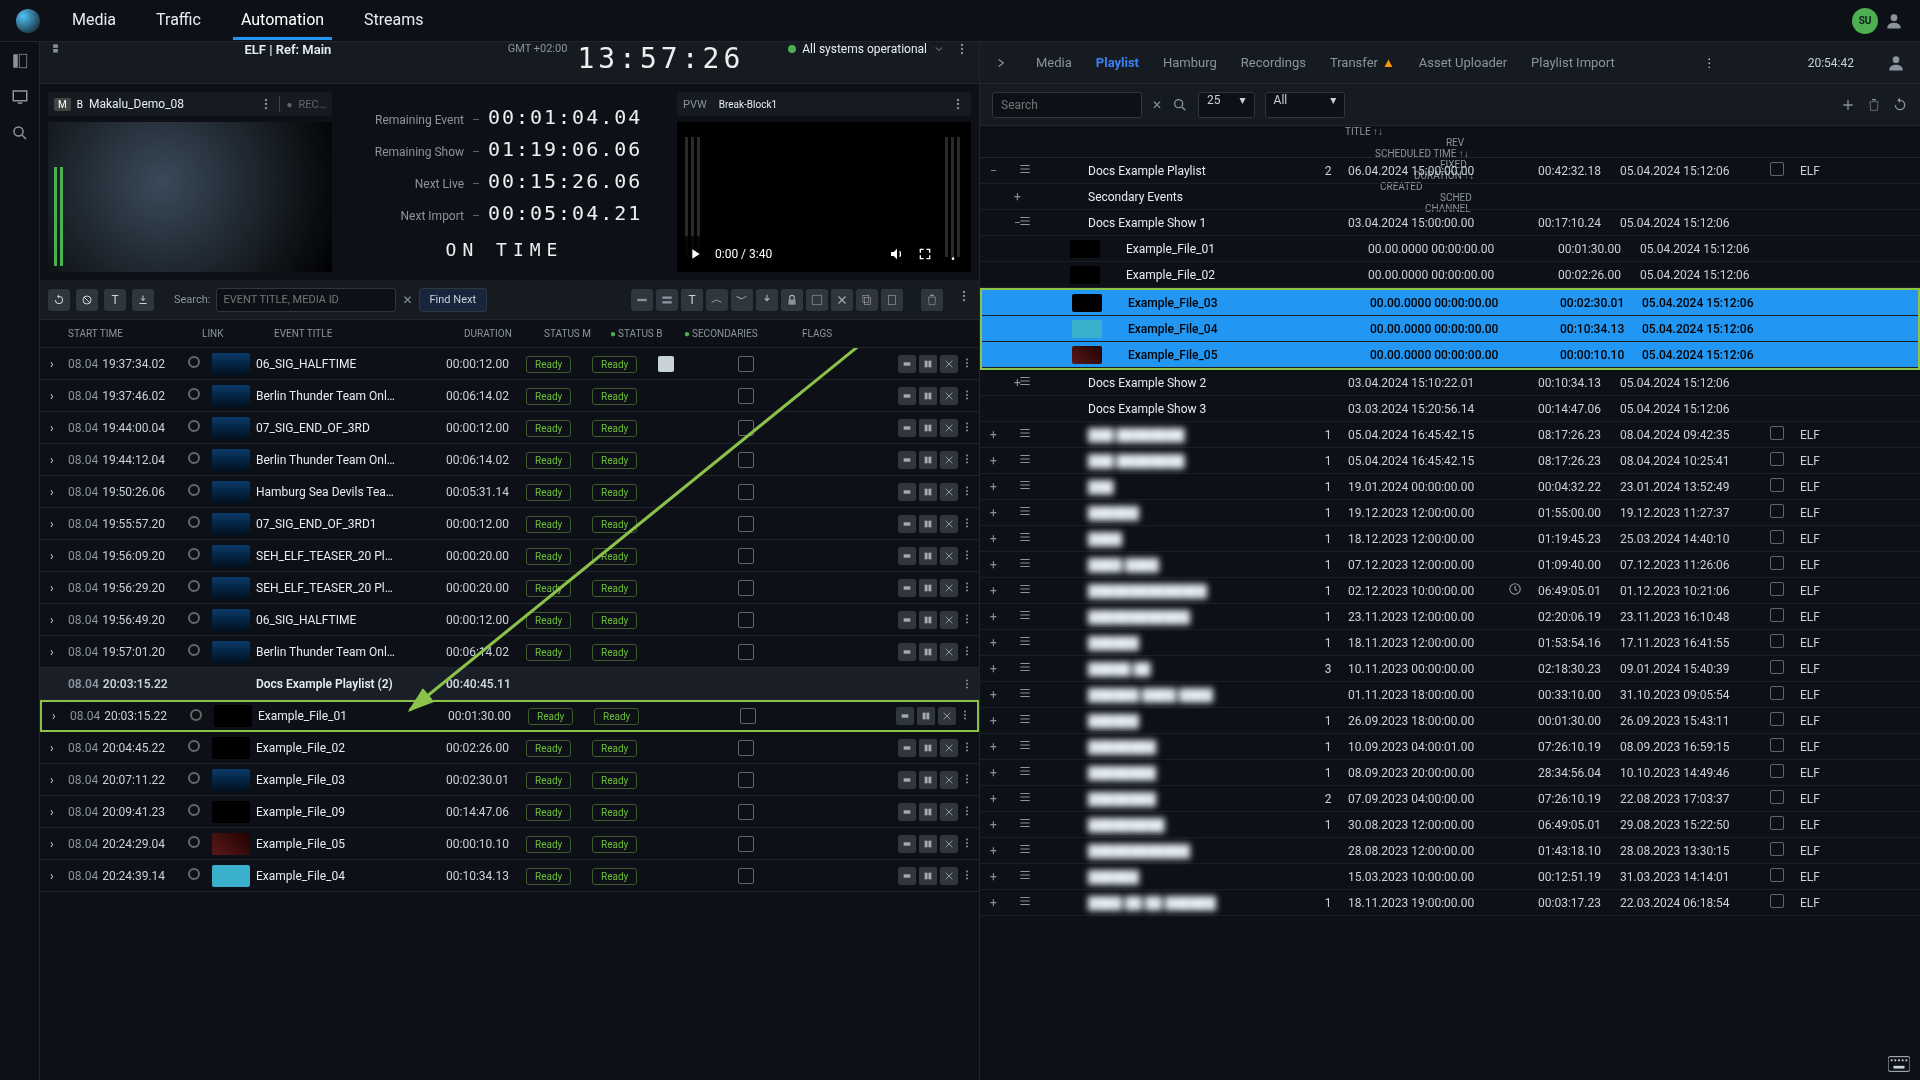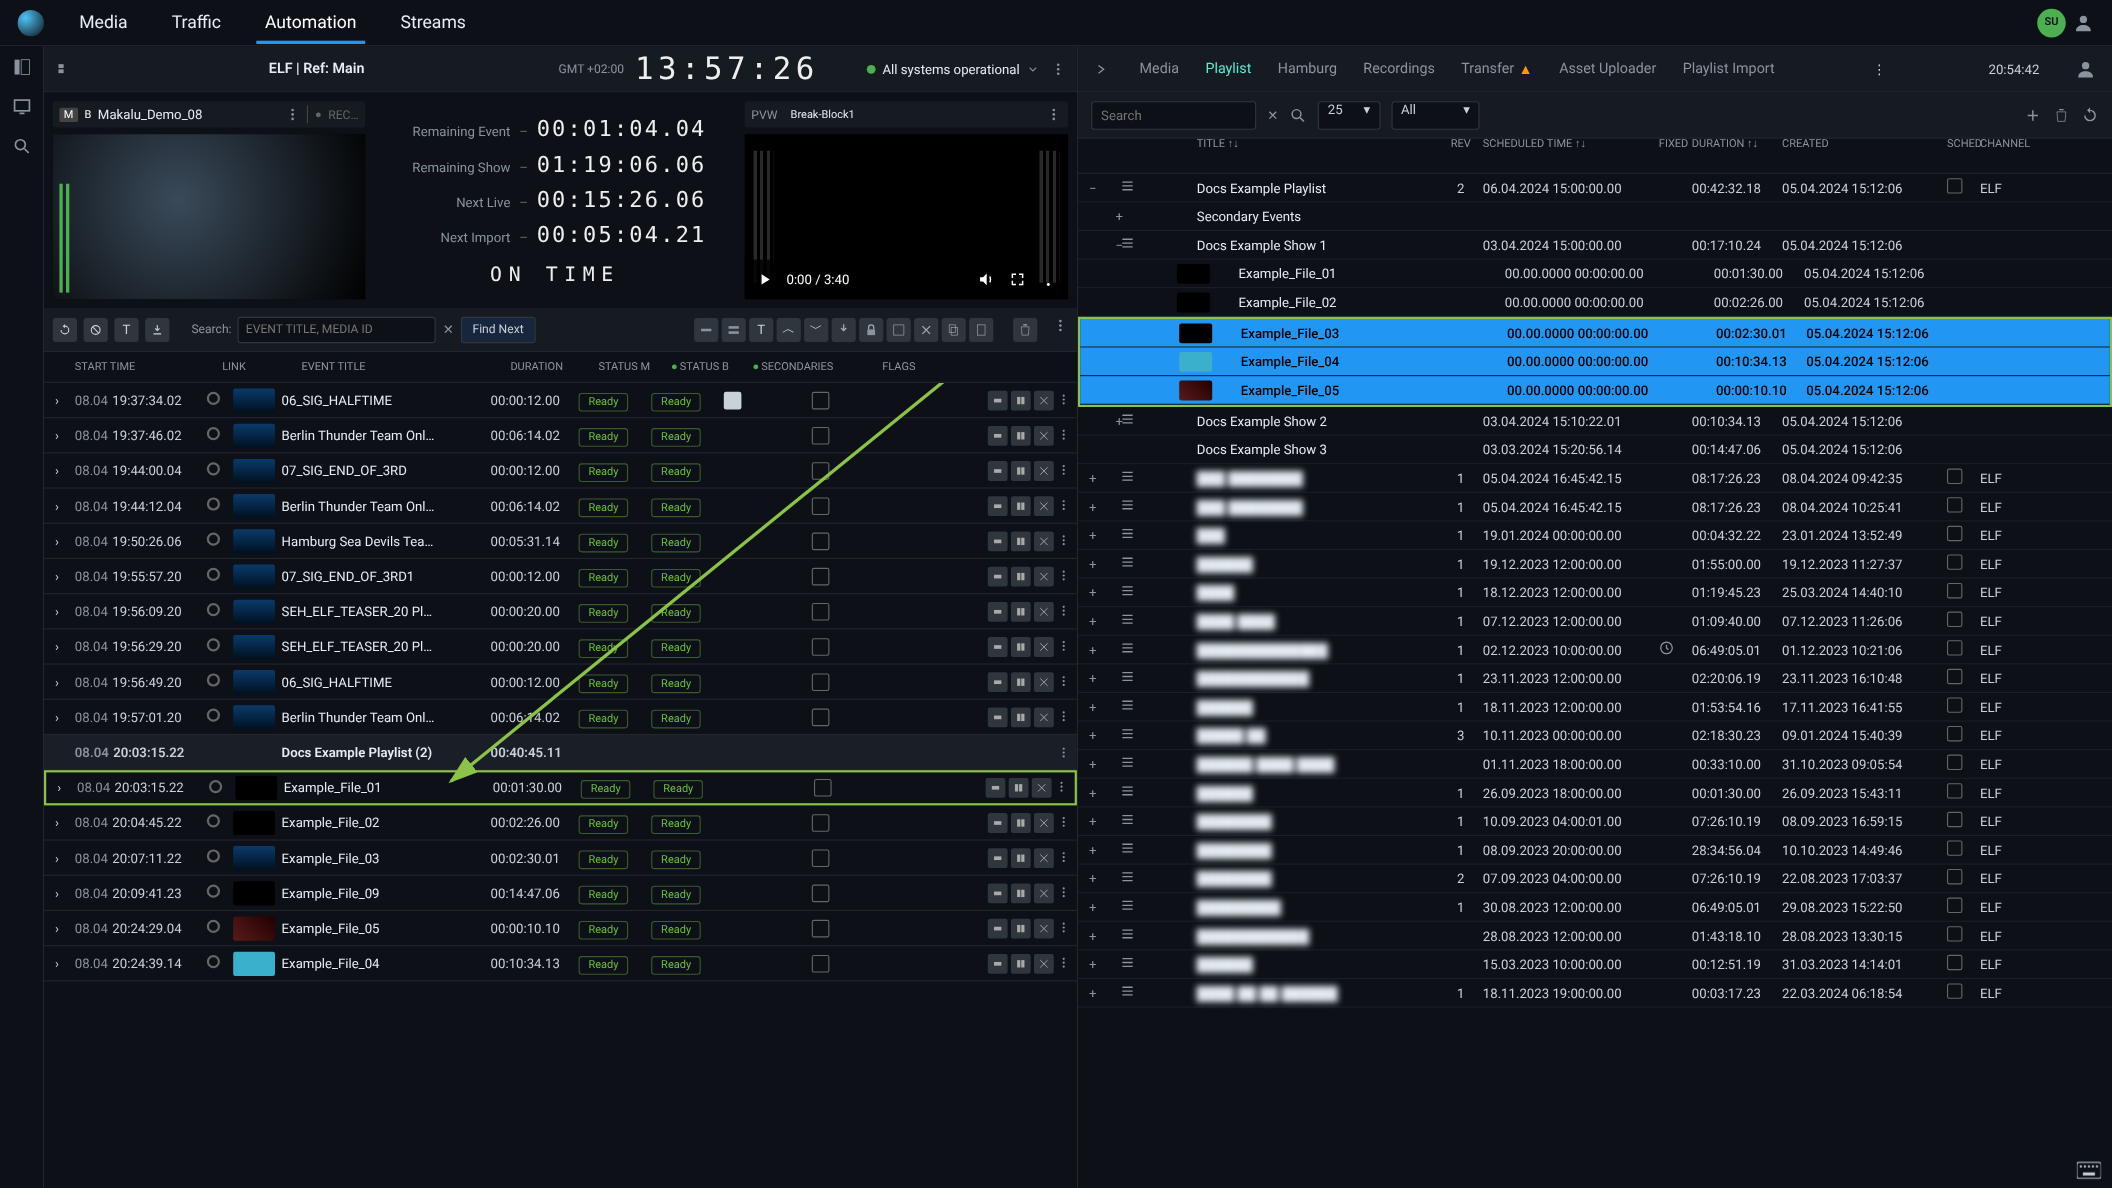--- a/index.html
+++ b/index.html
@@ -14,21 +14,21 @@
 .user-icon { width: 20px; height: 20px; fill: #8b949e; }
 
 .app { display: flex; height: calc(1080px - 42px); }
 .sidebar-narrow { width: 40px; background: #0d1117; border-right: 1px solid #21262d; display: flex; flex-direction: column; align-items: center; padding-top: 10px; gap: 18px; }
 .sidebar-narrow .mini-icon { width: 18px; height: 18px; fill: #8b949e; cursor: pointer; }
 
 .left-pane { width: 940px; display: flex; flex-direction: column; border-right: 1px solid #21262d; }
 .right-pane { flex: 1; display: flex; flex-direction: column; }
 
 
-.hdrbar { display: flex; align-items: center; height: 42px; padding: 0 10px; gap: 10px; background: #161b22; border-bottom: 1px solid #21262d; }
+.hdrbar { display: flex; align-items: flex-start; height: 42px; padding: 0 10px; gap: 10px; background: #161b22; border-bottom: 1px solid #21262d; }
 .chan-label { font-weight: 600; color: #e6edf3; margin-right: auto; flex: 1; text-align: center; font-size: 13px; }
 .tz { color: #8b949e; font-size: 11px; }
 .clock { font-family: "Lucida Console", Monaco, monospace; font-size: 28px; letter-spacing: 4px; color: #eee; }
 .status-pill { display: flex; align-items: center; gap: 6px; color: #e6edf3; }
 .dot { width: 8px; height: 8px; border-radius: 50%; background: #4caf50; }
 .chev { width: 12px; height: 12px; fill: #8b949e; }
 .kebab { width: 14px; height: 14px; fill: #8b949e; cursor: pointer; }
 
 
 .preview-row { display: flex; height: 196px; background: #0d1117; }
@@ -92,32 +92,32 @@
 .cue-row { display:flex; gap:8px; padding:8px; }
 .cue-btn { width:108px; height:60px; background:#161b22; border:1px solid #30363d; display:flex; flex-direction:column; align-items:center; justify-content:center; gap:6px; font-size:11px; color:#e6edf3; cursor:pointer; }
 .cue-btn svg { width:18px; height:18px; fill:#e6edf3; }
 
 
 .arrow-annot { position: absolute; pointer-events: none; z-index: 50; }
 
 
 .tabs2 { display:flex; align-items:center; height:42px; padding:0 14px; gap:24px; background:#161b22; border-bottom:1px solid #21262d; }
 .tabs2 .t { color:#8b949e; font-size:13px; cursor:pointer; display:flex; align-items:center; gap:4px; }
-.tabs2 .t.active { color:#5eead4; font-weight:400; }
+.tabs2 .t.active { color:#3b82f6; font-weight:700; }
 .tabs2 .warn { color:#ff9800; }
 .tabs2 .clock2 { margin-left:auto; color:#c9d1d9; font-size:12px; }
 .tabs2 .chevL { width:14px; height:14px; fill:#8b949e; margin-right:4px; cursor:pointer; }
 
 .right-filter { display:flex; align-items:center; height:42px; padding:0 12px; gap:10px; background:#161b22; border-bottom:1px solid #21262d; }
 .right-filter input { background:#0d1117; border:1px solid #30363d; color:#c9d1d9; height:26px; padding:0 8px; border-radius:3px; font-size:12px; width:150px; }
 .sel { background:#0d1117; border:1px solid #30363d; color:#c9d1d9; height:26px; padding:0 8px; border-radius:3px; font-size:12px; cursor:pointer; }
 .right-filter .acts { margin-left:auto; display:flex; gap:10px; }
 .right-filter .acts svg { width:16px; height:16px; fill:#8b949e; cursor:pointer; }
 
-.plist-head { display:flex; height:32px; font-size:10px; color:#8b949e; text-transform:uppercase; padding-left:10px; border-bottom:1px solid #21262d; }
+.plist-head { display:flex; height:32px; align-items:center; font-size:10px; color:#8b949e; text-transform:uppercase; padding-left:10px; border-bottom:1px solid #21262d;flex-direction:column; }
 .plist-body { flex:1; overflow-y:auto; position:relative; }
 .prow { display:flex; align-items:center; height:26px; font-size:12px; padding-left:10px; border-bottom:1px solid #1a1f27; }
 .prow .c-exp { width:28px; color:#8b949e; cursor:pointer; }
 .prow .c-ic { width:32px; }
 .prow .c-ic svg { width:14px; height:14px; fill:#8b949e; }
 .prow .c-thumb { width:38px; }
 .prow .c-title { width:220px; color:#e6edf3; }
 .prow .c-rev { width:40px; text-align:center; color:#c9d1d9; }
 .prow .c-sched { width:160px; color:#c9d1d9; }
 .prow .c-fixed { width:30px; }

